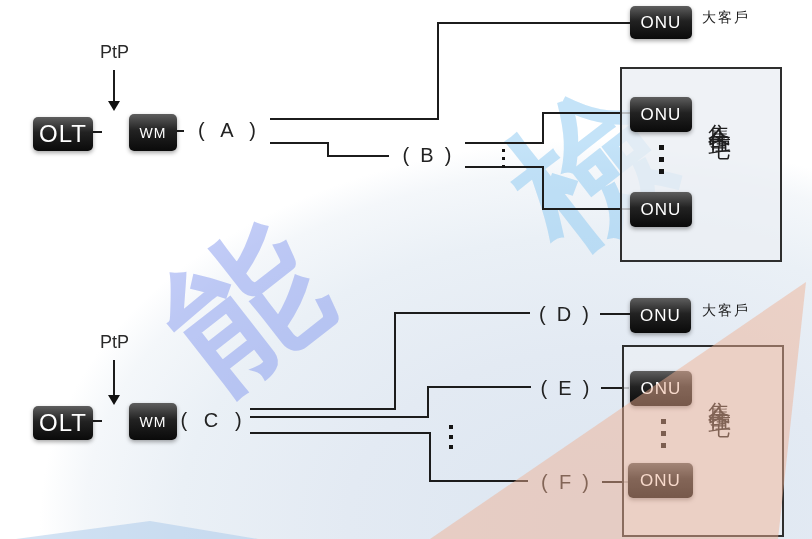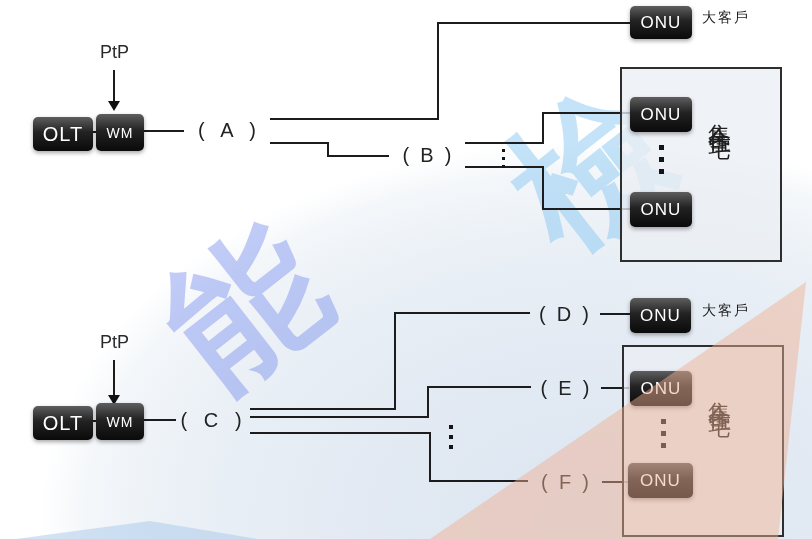--- a/index.html
+++ b/index.html
@@ -15,21 +15,21 @@
     transform:rotate(-38deg);user-select:none;}
   .wm-char.upper{left:515px;top:92px;font-size:150px;color:rgba(138,200,242,0.50);}
   .wm-char.lower{left:172px;top:233px;font-size:148px;color:rgba(128,148,238,0.48);}
   
   .hl,.vl{position:absolute;background:#1c1c1c;z-index:2;}
   .hl{height:2px;} .vl{width:2px;}
   .node{position:absolute;z-index:3;display:flex;align-items:center;justify-content:center;
     color:#fff;border-radius:5px;
     background:linear-gradient(180deg,#5e5e5e 0%,#222 45%,#0a0a0a 100%);
     box-shadow:0 2px 4px rgba(0,0,0,0.35);letter-spacing:1px;}
-  .olt{font-size:20px;} .wmbox{font-size:14px;} .onu{font-size:17px;}
+  .olt{font-size:24px;} .wmbox{font-size:14px;margin-left:33px;} .onu{font-size:17px;}
   .lbl{position:absolute;z-index:3;color:#222;font-size:20px;white-space:pre;
     text-align:center;line-height:22px;}
   .small-lbl{position:absolute;z-index:3;color:#2a2a2a;font-size:18px;}
   .cust{position:absolute;z-index:3;color:#1e1e1e;font-size:14px;letter-spacing:2px;}
   .mdu{position:absolute;z-index:2;border:2px solid #2e2e2e;
     background:rgba(234,238,244,0.78);}
   .mdu-label{position:absolute;z-index:3;color:#1e1e1e;font-size:23px;
     writing-mode:vertical-rl;text-orientation:upright;letter-spacing:4px;line-height:1;}
   .arrow-head{position:absolute;z-index:3;width:0;height:0;
     border-left:6px solid transparent;border-right:6px solid transparent;

